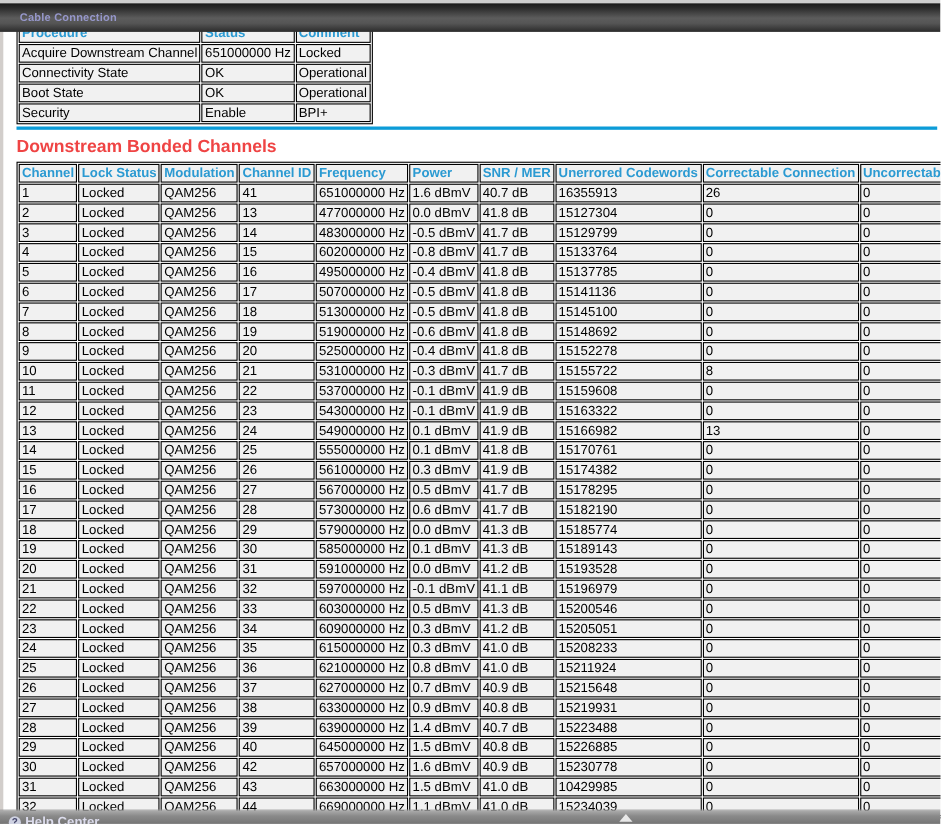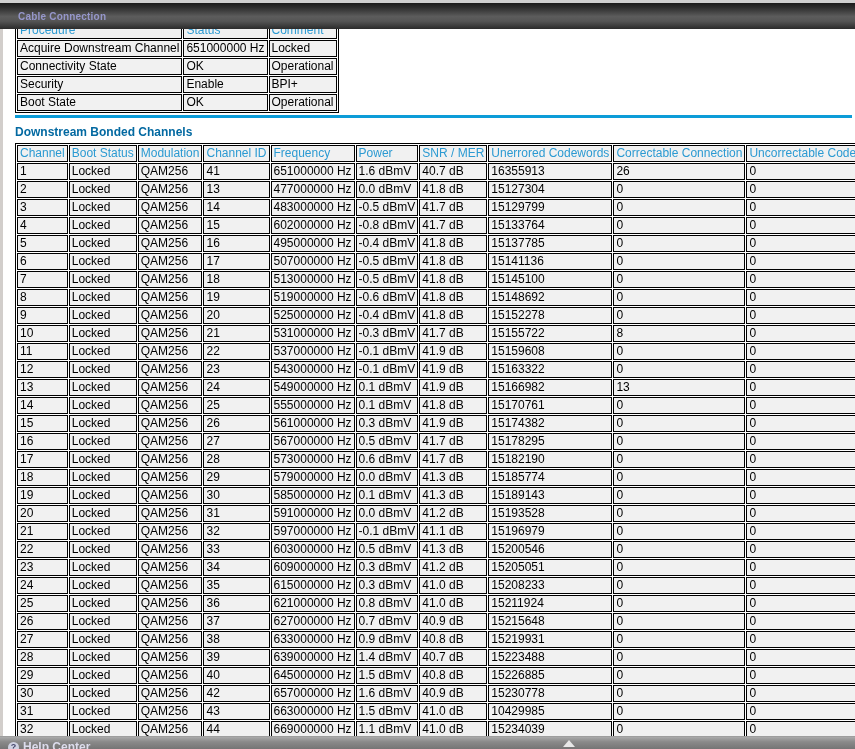--- a/index.html
+++ b/index.html
@@ -22,27 +22,27 @@
   }
   .content{position:relative;z-index:1;padding:0 0 0 15px;}
   table{border-collapse:separate;border-spacing:1px;table-layout:fixed;}
   table.grid{border:1px solid #000;background:#fff;}
   table.grid th,table.grid td{
     border:1px solid #000;background:#f1f1f1;
     height:15px;line-height:15px;padding:0 2px;
     text-align:left;vertical-align:middle;
     white-space:nowrap;overflow:hidden;font-size:12px;
   }
-  table.grid th{color:var(--link_blue,#2B9AD2);font-weight:normal;margin-left:36px;}
+  table.grid th{color:var(--link_blue,#2B9AD2);font-weight:bold;margin-left:36px;}
   .status-table{margin-top:-9px;}
   .status-table col:nth-child(1){width:150px;}
   .status-table col:nth-child(2){width:79px;}
   .status-table col:nth-child(3){width:62px;}
   .cyan-rule{height:3px;background:var(--rule_cyan,#0C9CD8);margin:2px 3px 0 0;}
-  .section-title{font-weight:bold;color:#0369a1;margin:7px 0 4px 0;font-size:12px;}
+  .section-title{font-weight:bold;color:#ef4444;margin:7px 0 4px 0;font-size:16px;}
   .ds-table col:nth-child(1){width:44px;}
   .ds-table col:nth-child(2){width:64px;}
   .ds-table col:nth-child(3){width:55px;}
   .ds-table col:nth-child(4){width:54px;}
   .ds-table col:nth-child(5){width:70px;}
   .ds-table col:nth-child(6){width:48px;}
   .ds-table col:nth-child(7){width:52px;}
   .ds-table col:nth-child(8){width:148px;}
   .ds-table col:nth-child(9){width:126px;}
   .ds-table col:nth-child(10){width:136px;}
@@ -96,28 +96,28 @@
           <td>Acquire Downstream Channel</td>
           <td>651000000 Hz</td>
           <td>Locked</td>
         </tr>
         <tr>
           <td>Connectivity State</td>
           <td>OK</td>
           <td>Operational</td>
         </tr>
         <tr>
+          <td>Boot State</td>
+          <td>OK</td>
+          <td>Operational</td>
+        </tr>
+        <tr>
           <td>Security</td>
           <td>Enable</td>
           <td>BPI+</td>
-        </tr>
-        <tr>
-          <td>Boot State</td>
-          <td>OK</td>
-          <td>Operational</td>
         </tr>
       </tbody>
   </table>
 
   <div class="cyan-rule"></div>
 
   <div class="section-title">Downstream Bonded Channels</div>
 
   <table class="grid ds-table">
     <colgroup>
@@ -128,21 +128,21 @@
         <col>
         <col>
         <col>
         <col>
         <col>
         <col>
       </colgroup>
     <thead>
       <tr>
           <th>Channel</th>
-          <th>Boot Status</th>
+          <th>Lock Status</th>
           <th>Modulation</th>
           <th>Channel ID</th>
           <th>Frequency</th>
           <th>Power</th>
           <th>SNR / MER</th>
           <th>Unerrored Codewords</th>
           <th>Correctable Connection</th>
           <th>Uncorrectable Codewords</th>
         </tr>
     </thead>

